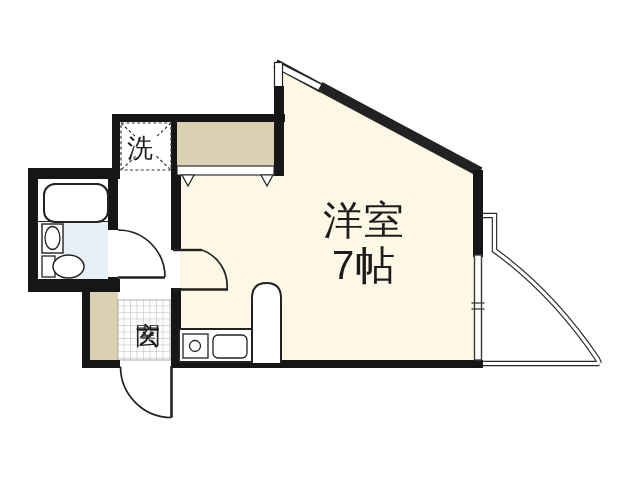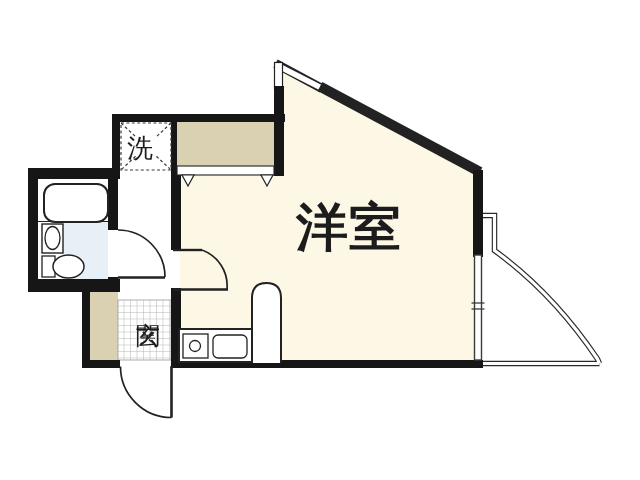--- a/index.html
+++ b/index.html
@@ -2,22 +2,22 @@
 <html style="--wall: #161616; --line: #222222; --room-floor: #fcf8e5; --closet-fill: #d9d1b2; --bath-floor: #e7eff7; --hatch: #b3b3b3; --text: #1c1c1c;"><head>
 <meta charset="utf-8">
 <style>
   html,body{margin:0;padding:0;background:#ffffff;}
   #stage{position:relative;width:640px;height:480px;background:#ffffff;overflow:hidden;
          font-family:"Liberation Sans","DejaVu Sans",sans-serif;}
   #plan-svg{position:absolute;left:0;top:0;}
   .wall{fill:var(--wall);}
   .ln{stroke:var(--line);}
   .label{position:absolute;color:var(--text);user-select:none;}
-  #room-label{left:282px;top:198px;width:134px;text-align:center;
-              font-size:52px;line-height:1.12;font-weight:700;letter-spacing:1px;}
+  #room-label{left:297px;top:198px;width:134px;text-align:center;
+              font-size:40px;line-height:1.12;font-weight:400;letter-spacing:1px;}
   #wash-label{left:127px;top:131px;font-size:26px;font-weight:500;}
   #genkan-label{left:132px;top:303px;font-size:24px;font-weight:500;
                 writing-mode:vertical-rl;text-orientation:upright;letter-spacing:3px;}
 </style>
 </head>
 <body>
 
 <div id="stage">
 
 <svg id="plan-svg" width="640" height="480" viewBox="0 0 640 480">
@@ -125,17 +125,18 @@
     </g>
     <g>
       <line x1="171.5" y1="366" x2="171.5" y2="417.5" stroke-width="2.6"></line>
       <path d="M120.5,366.5 A51,51 0 0 0 171.5,417.5" stroke-width="1.7"></path>
     </g>
   </g>
 </svg>
 
 <div class="label" id="room-label">
   <span style="display:block">洋室</span>
+  <span style="display:block">7帖</span>
 </div>
 <div class="label" id="wash-label">洗</div>
 <div class="label" id="genkan-label">玄関</div>
 
 </div>
 
 </body></html>

